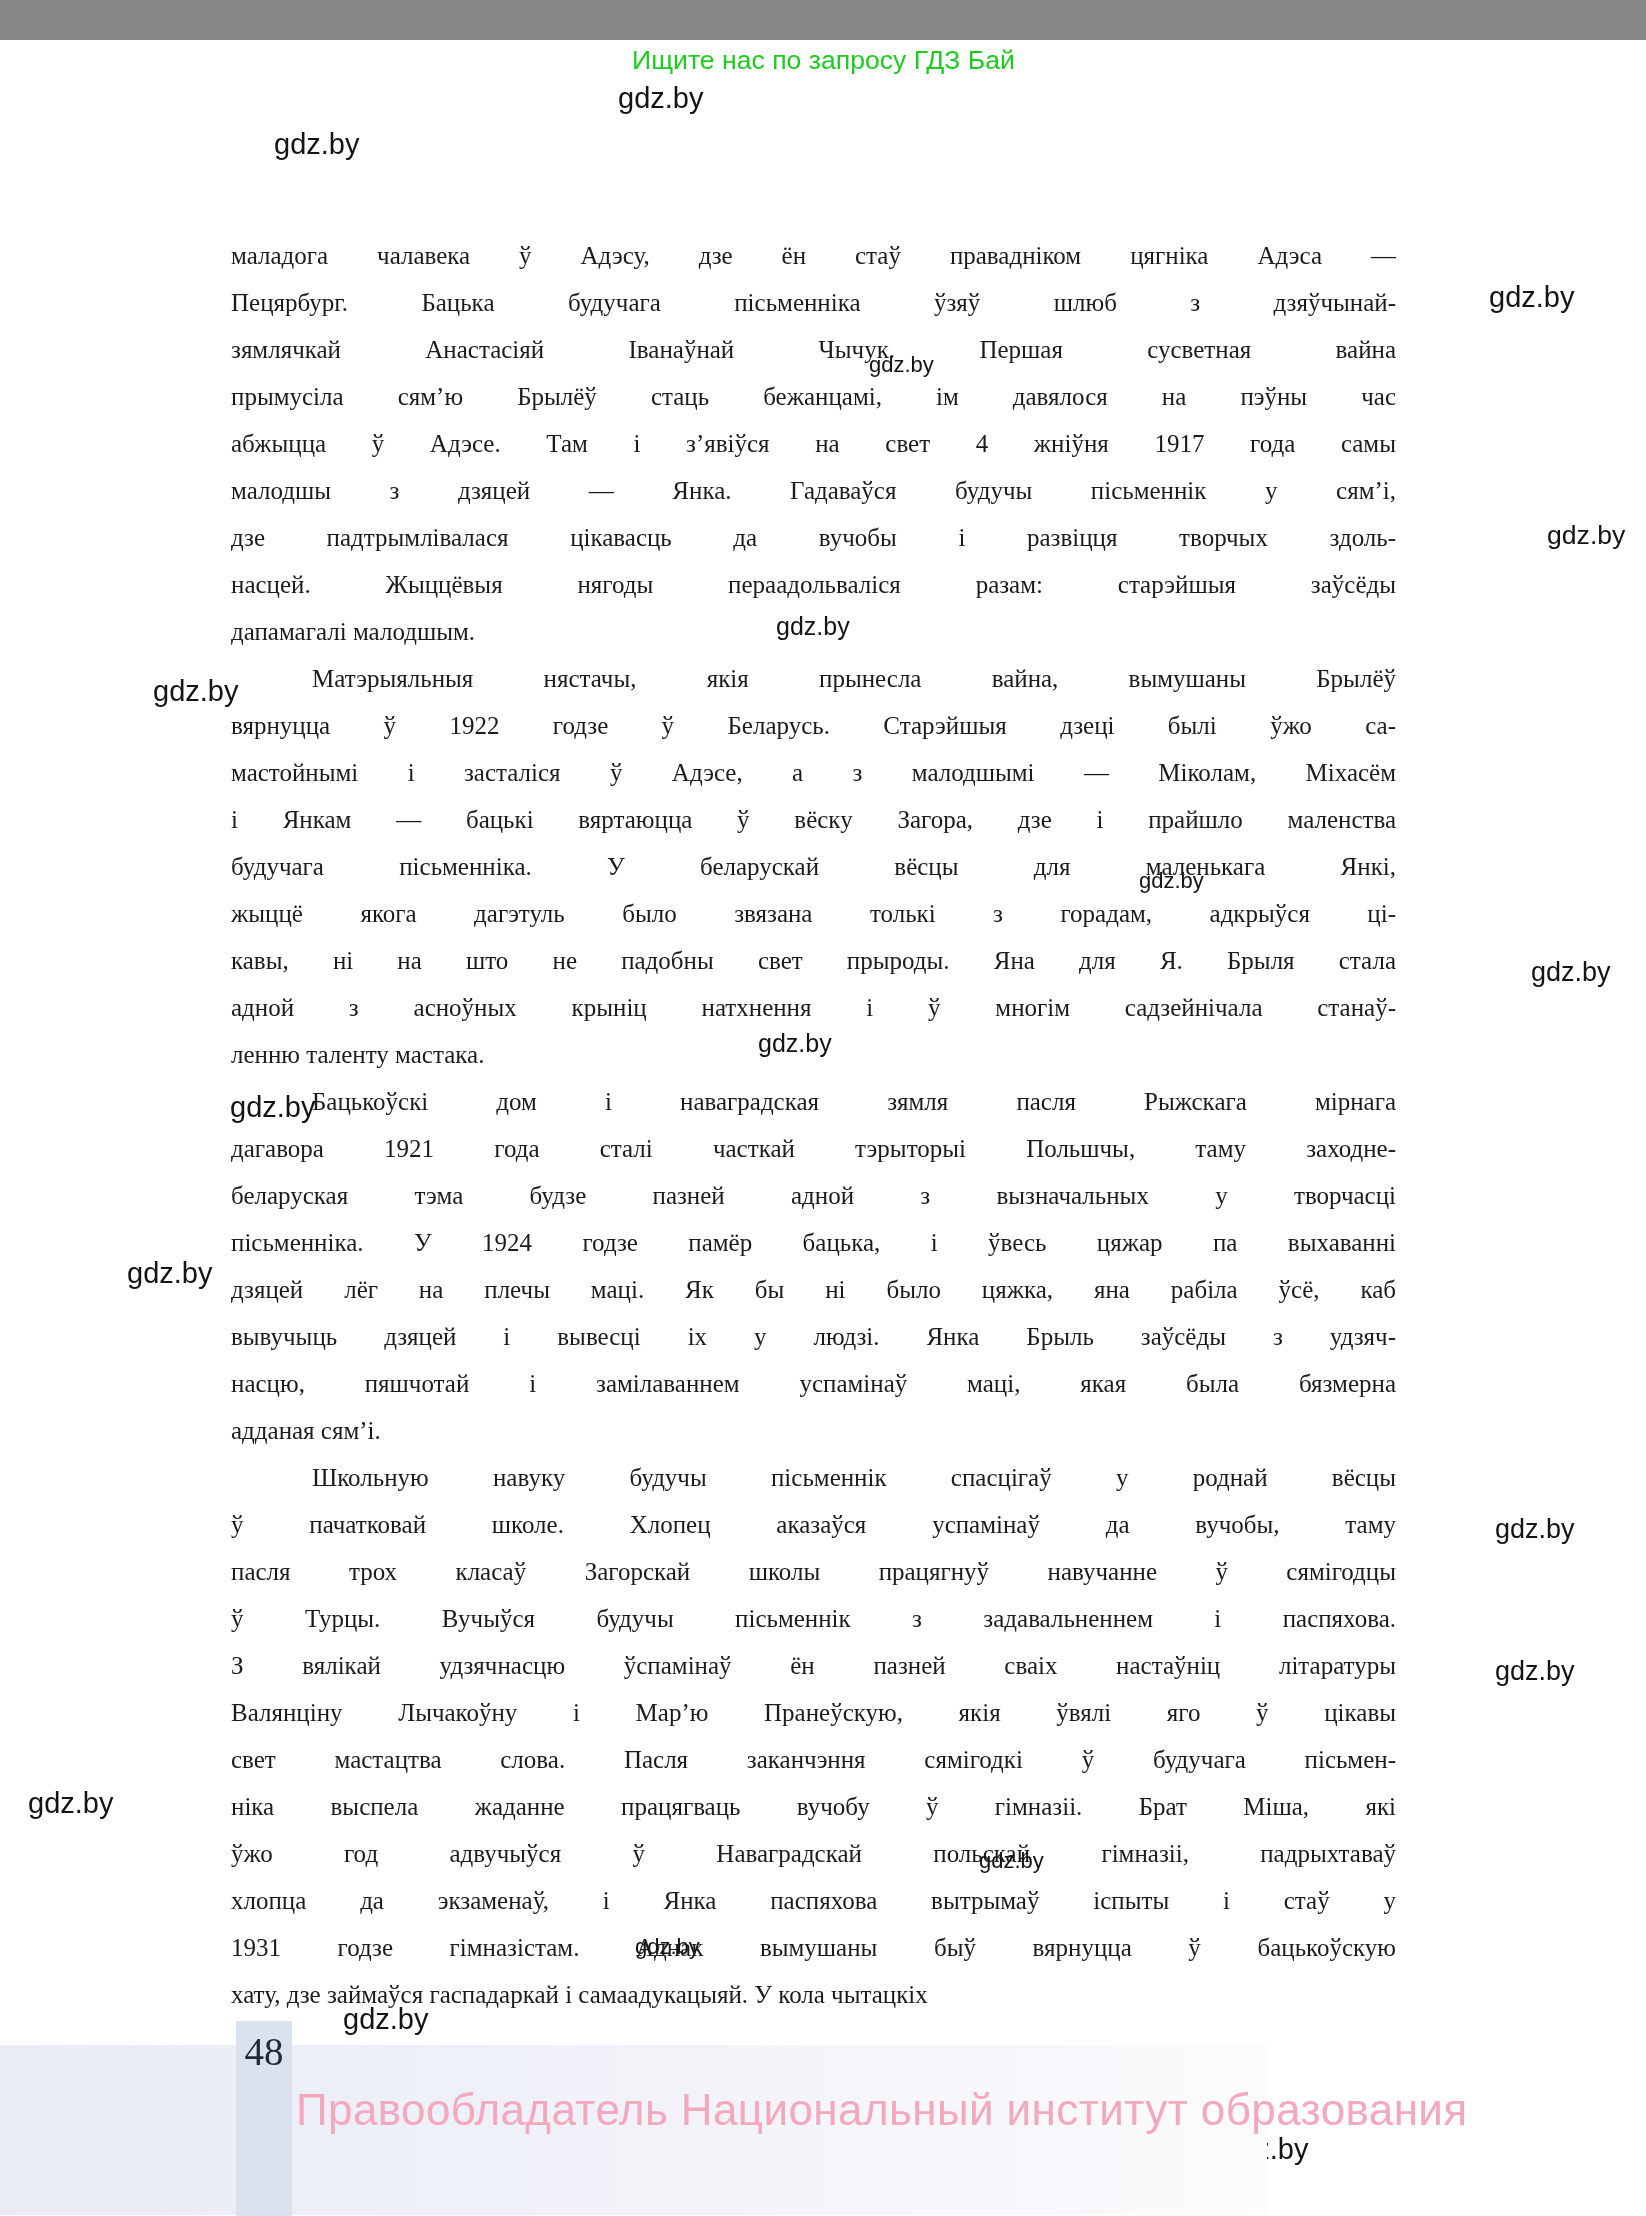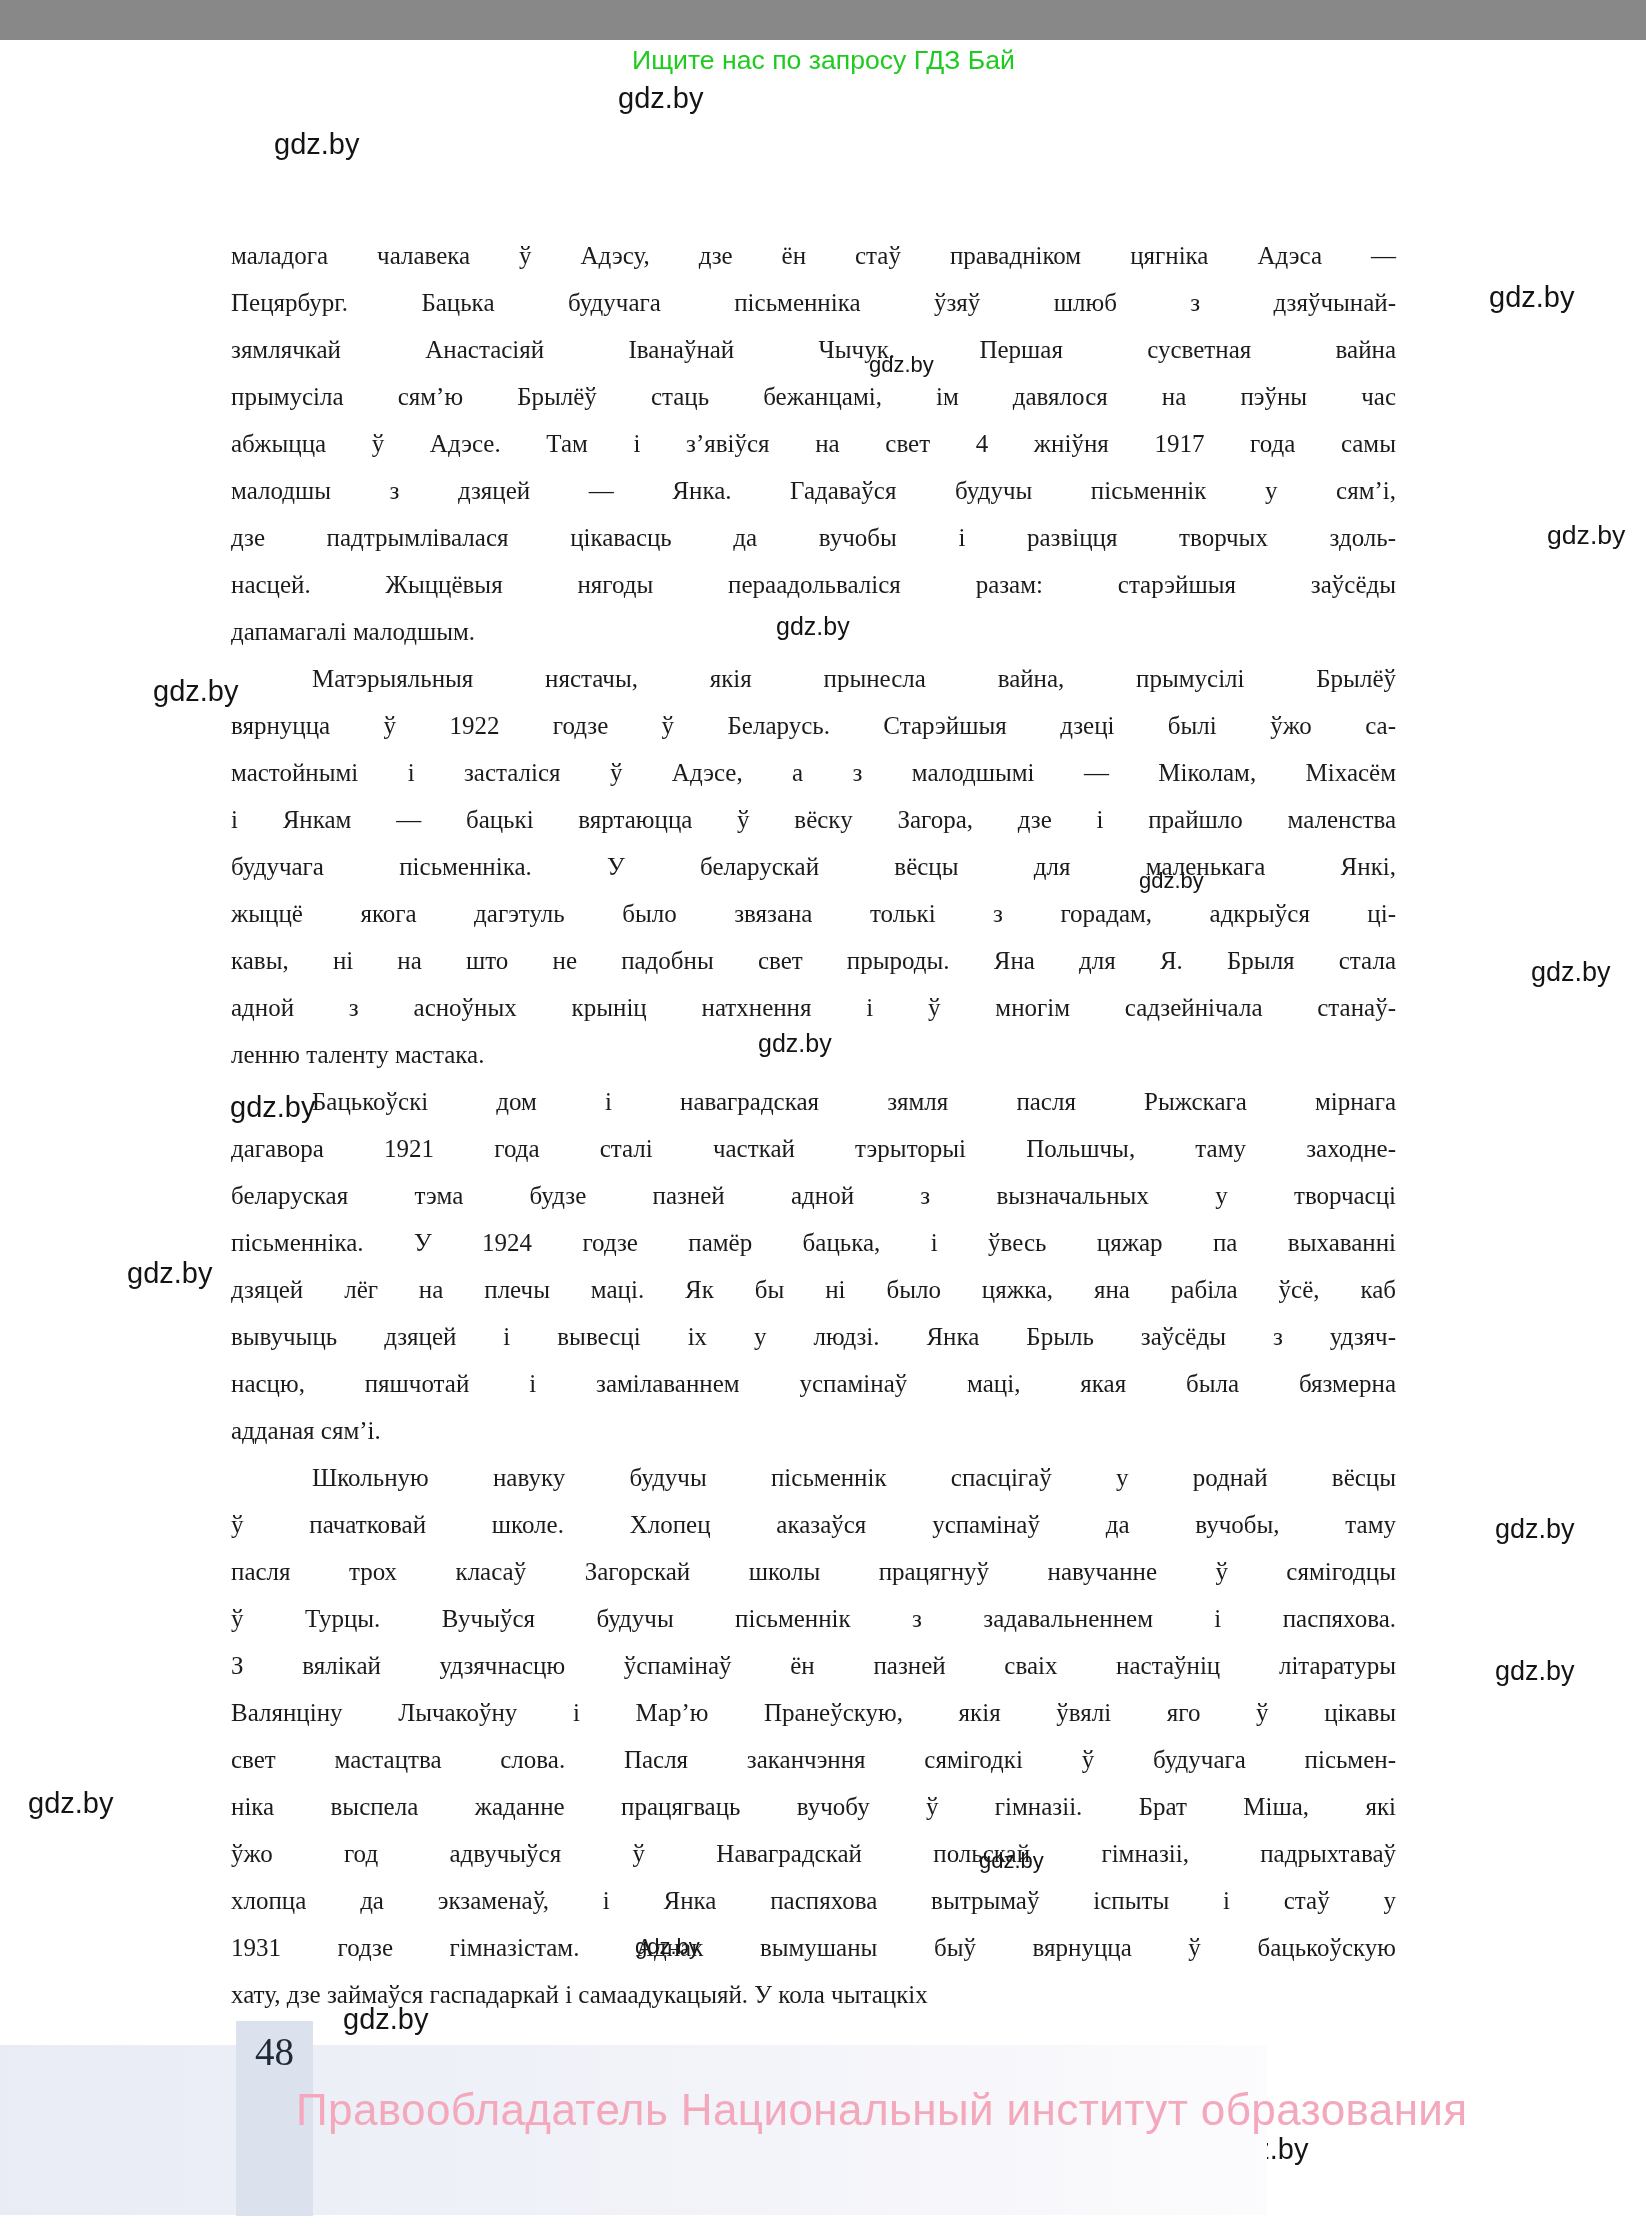--- a/index.html
+++ b/index.html
@@ -29,21 +29,21 @@
     height:47px; line-height:47px; white-space:nowrap;
     text-align:justify; text-align-last:justify;
   }
   .line.indent { padding-left:81px; }
   .line.para-end { text-align-last:left; }
   .footer-band {
     position:absolute; left:0; top:2005px; width:1267px; height:170px;
     background:linear-gradient(90deg,#e9ecf5 0%,#eff1f8 40%,#f7f7fb 78%,#fcfbfd 100%);
   }
   .page-number-box {
-    position:absolute; left:236px; top:1981px; width:77px; height:195px;
+    position:absolute; left:236px; top:1981px; width:56px; height:195px;
     background:#dce1ee; text-align:center;
   }
   .page-number {
     display:block; margin-top:8px;
     font-family:"Liberation Serif","DejaVu Serif",serif;
     font-size:39px; color:#1f2937;
   }
   .copyright {
     position:absolute; left:296px; top:2045px;
     font-family:"Liberation Sans","DejaVu Sans",sans-serif;
@@ -89,21 +89,21 @@
   <div class="body-text" id="body-text">
       <div class="line">маладога чалавека ў Адэсу, дзе ён стаў праваднiком цягнiка Адэса —</div>
       <div class="line">Пецярбург. Бацька будучага пiсьменнiка ўзяў шлюб з дзяўчынай-</div>
       <div class="line">зямлячкай Анастасiяй Iванаўнай Чычук. Першая сусветная вайна</div>
       <div class="line">прымусiла сям’ю Брылёў стаць бежанцамi, iм давялося на пэўны час</div>
       <div class="line">абжыцца ў Адэсе. Там i з’явiўся на свет 4 жнiўня 1917 года самы</div>
       <div class="line">малодшы з дзяцей — Янка. Гадаваўся будучы пiсьменнiк у сям’i,</div>
       <div class="line">дзе падтрымлiвалася цiкавасць да вучобы i развiцця творчых здоль-</div>
       <div class="line">насцей. Жыццёвыя нягоды пераадольвалiся разам: старэйшыя заўсёды</div>
       <div class="line para-end">дапамагалi малодшым.</div>
-      <div class="line indent">Матэрыяльныя нястачы, якiя прынесла вайна, прымусiлi Брылёў</div>
+      <div class="line indent">Матэрыяльныя нястачы, якiя прынесла вайна, вымушаны Брылёў</div>
       <div class="line">вярнуцца ў 1922 годзе ў Беларусь. Старэйшыя дзецi былi ўжо са-</div>
       <div class="line">мастойнымi i засталiся ў Адэсе, а з малодшымi — Мiколам, Мiхасём</div>
       <div class="line">i Янкам — бацькi вяртаюцца ў вёску Загора, дзе i прайшло маленства</div>
       <div class="line">будучага пiсьменнiка. У беларускай вёсцы для маленькага Янкi,</div>
       <div class="line">жыццё якога дагэтуль было звязана толькi з горадам, адкрыўся цi-</div>
       <div class="line">кавы, нi на што не падобны свет прыроды. Яна для Я. Брыля стала</div>
       <div class="line">адной з асноўных крынiц натхнення i ў многiм садзейнiчала станаў-</div>
       <div class="line para-end">ленню таленту мастака.</div>
       <div class="line indent">Бацькоўскi дом i наваградская зямля пасля Рыжскага мiрнага</div>
       <div class="line">дагавора 1921 года сталi часткай тэрыторыi Польшчы, таму заходне-</div>

